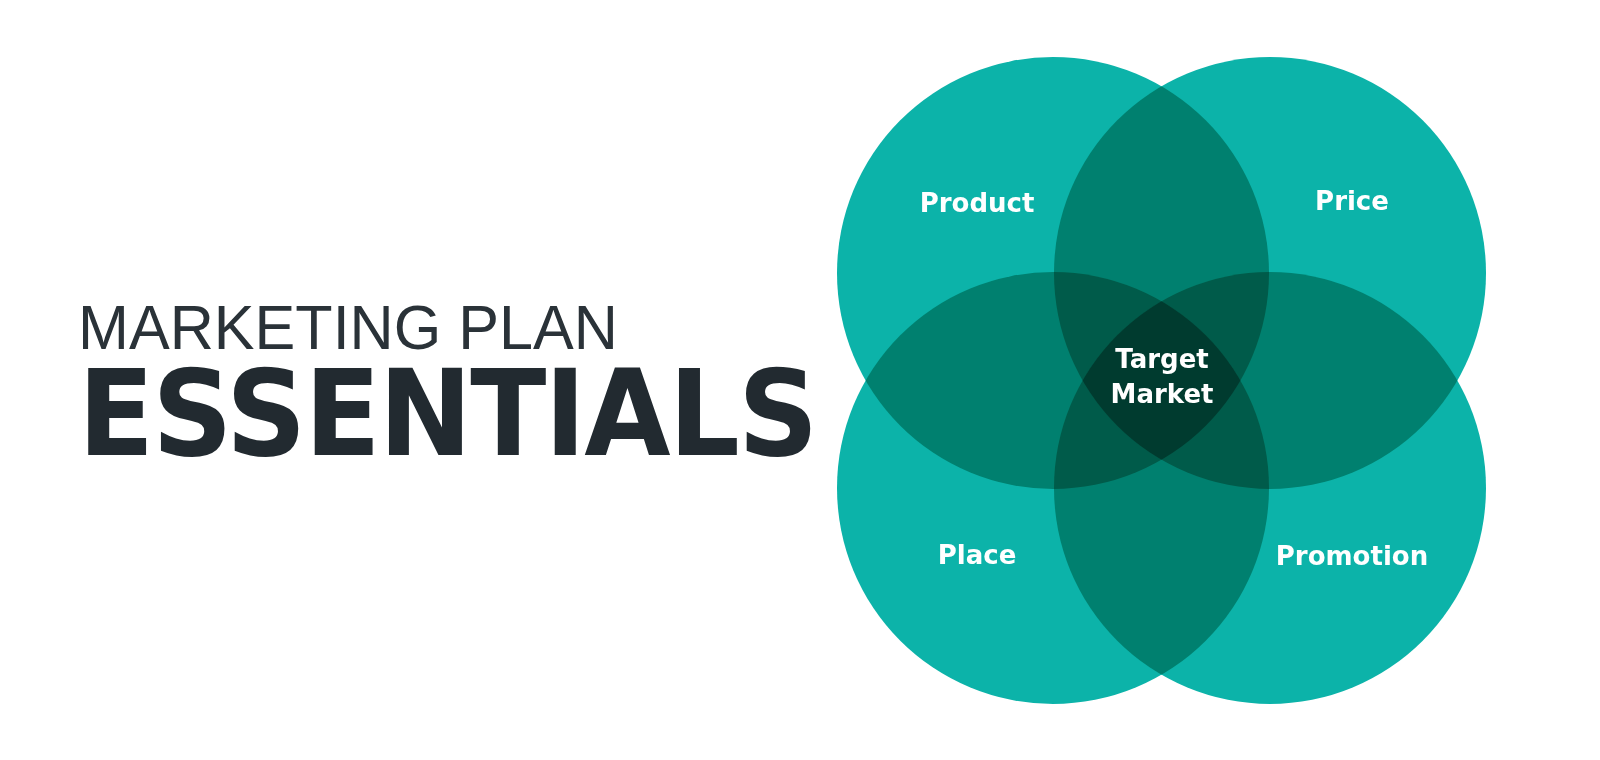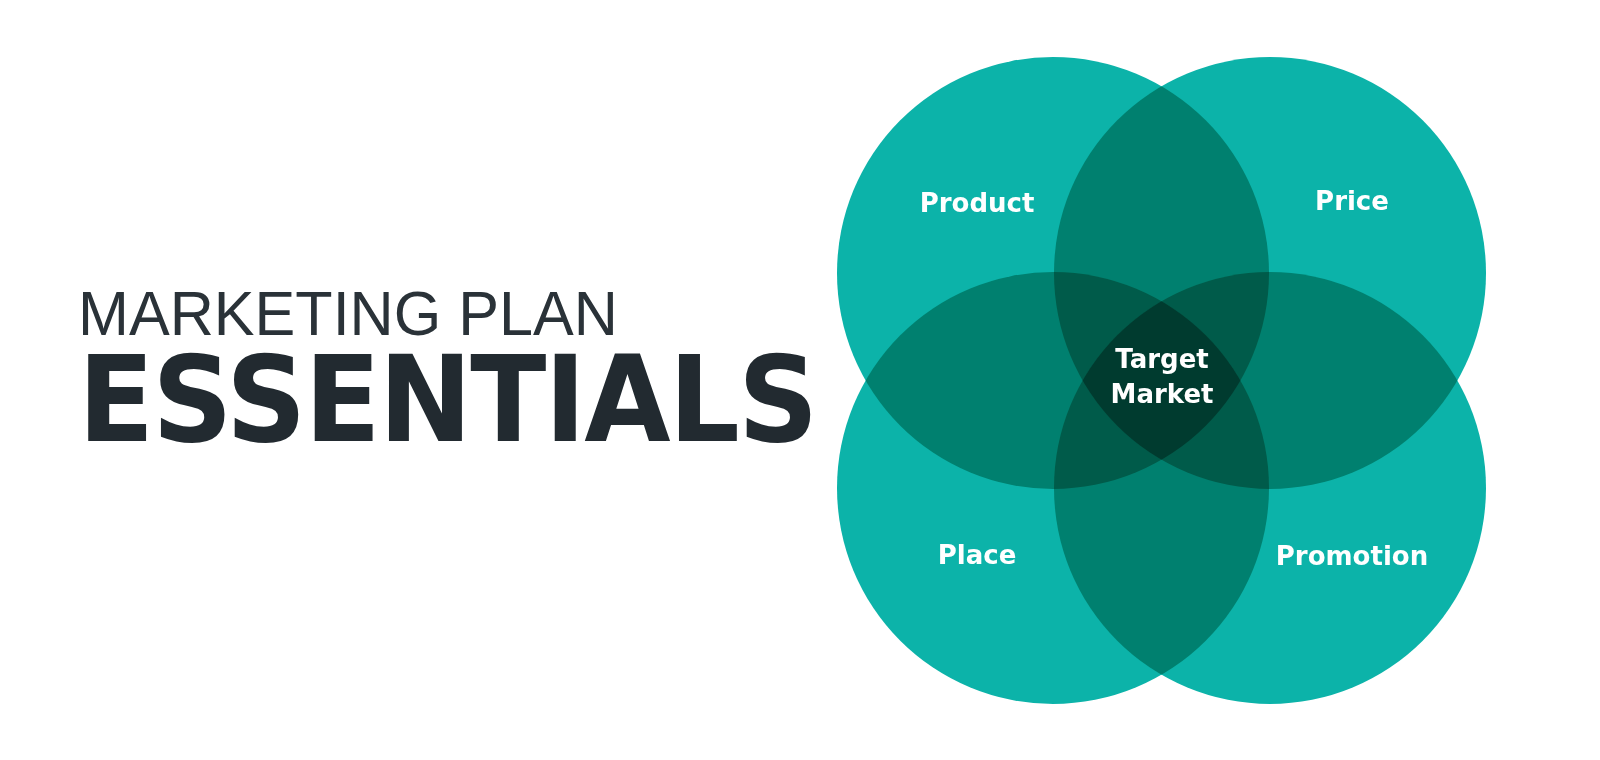--- a/index.html
+++ b/index.html
@@ -1,17 +1,17 @@
 <!DOCTYPE html>
 <html><head>
 <meta charset="utf-8">
 <style>
   html, body { margin:0; padding:0; background:#ffffff; }
   body { width:1600px; height:760px; position:relative; overflow:hidden; font-family:"Liberation Sans", sans-serif; }
-  .title-block { position:absolute; left:78px; top:281px; color:#242b31; }
+  .title-block { position:absolute; left:78px; top:295px; color:#242b31; }
   .subtitle { font-family:"DejaVu Sans", sans-serif; font-weight:200; font-size:63px; letter-spacing:0px; line-height:64px; -webkit-text-stroke:0px; transform:scaleX(0.97); transform-origin:left; font-weight:normal; }
   .subtitle { font-family:"Liberation Sans", sans-serif; font-weight:normal; color:#2a3238; }
   .main-title { font-family:"DejaVu Sans", sans-serif; font-weight:bold; font-size:120px; line-height:110px; letter-spacing:-2px; margin-top:0px; transform:scaleX(0.93); transform-origin:left; color:#222a30; }
   svg.venn { position:absolute; left:0; top:0; }
   .lbl { font-family:"DejaVu Sans", sans-serif; font-weight:bold; fill:#ffffff; font-size:26px; }
 </style>
 </head>
 <body>
 
 <div class="title-block">

